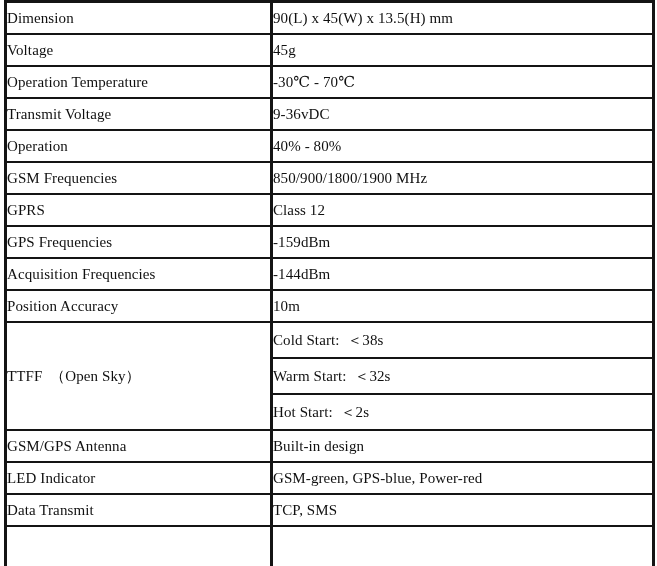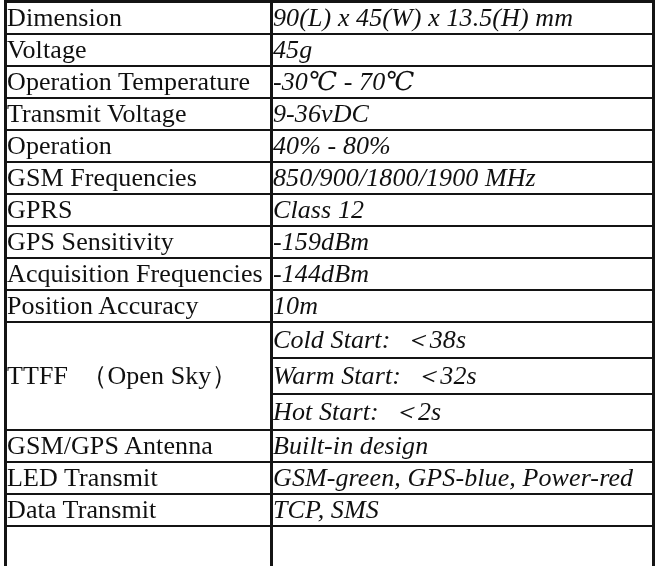--- a/index.html
+++ b/index.html
@@ -49,34 +49,33 @@
     padding: 0;
     vertical-align: middle;
     background: #ffffff;
   }
   table.spec-table td.cell-value {
     border-right: none;
   }
 
   .cell-label,
   .cell-value {
-    font-size: 26px;
+    font-size: 15px;
     line-height: 26px;
     letter-spacing: 0.1px;
     white-space: pre-wrap;
   }
 
   .cell-label {
     padding: 3px 6px 3px 18px;
     height: 30px;
   }
   .cell-value {
     padding: 3px 6px 3px 17px;
     height: 30px;
-    font-style: italic;
   }
 
   
   td.cell-label-span {
     height: 106px;
     padding: 3px 6px 3px 16px;
     border-bottom: 2px solid #141414;
   }
   td.cell-value-sub {
     height: 34px;
@@ -133,21 +132,21 @@
         <td class="cell-label">GSM Frequencies</td>
         <td class="cell-value">850/900/1800/1900 MHz</td>
       </tr>
 
       <tr>
         <td class="cell-label">GPRS</td>
         <td class="cell-value">Class 12</td>
       </tr>
 
       <tr>
-        <td class="cell-label">GPS Sensitivity</td>
+        <td class="cell-label">GPS Frequencies</td>
         <td class="cell-value">-159dBm</td>
       </tr>
 
       <tr>
         <td class="cell-label">Acquisition Frequencies</td>
         <td class="cell-value">-144dBm</td>
       </tr>
 
       <tr>
         <td class="cell-label">Position Accuracy</td>
@@ -164,21 +163,21 @@
       <tr>
         <td class="cell-value cell-value-sub sub-last">Hot Start:  ＜2s</td>
       </tr>
 
       <tr>
         <td class="cell-label">GSM/GPS Antenna</td>
         <td class="cell-value">Built-in design</td>
       </tr>
 
       <tr>
-        <td class="cell-label">LED Transmit</td>
+        <td class="cell-label">LED Indicator</td>
         <td class="cell-value">GSM-green, GPS-blue, Power-red</td>
       </tr>
 
       <tr>
         <td class="cell-label">Data Transmit</td>
         <td class="cell-value">TCP, SMS</td>
       </tr>
 
       <tr>
         <td class="cell-label cell-label-tall">

